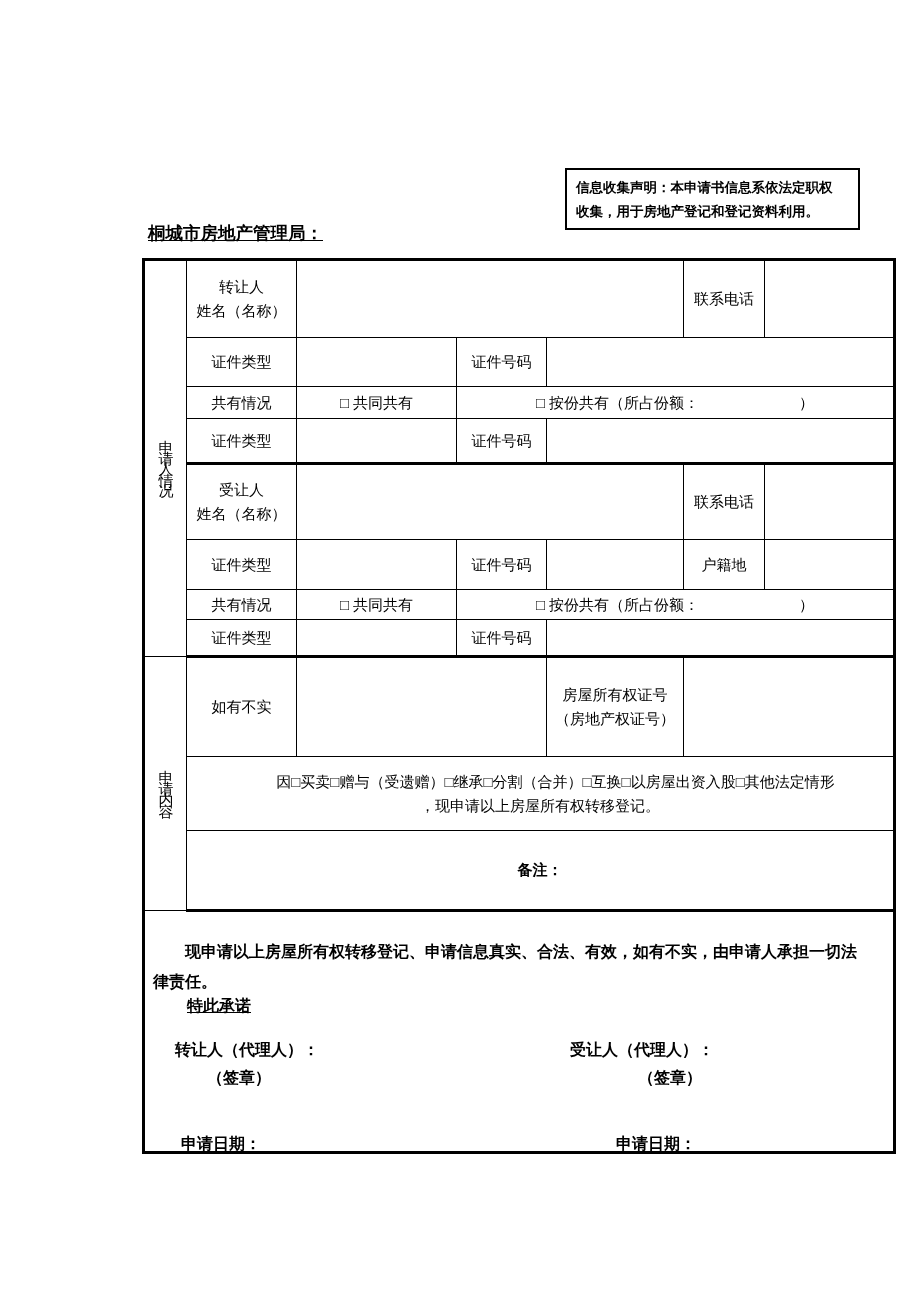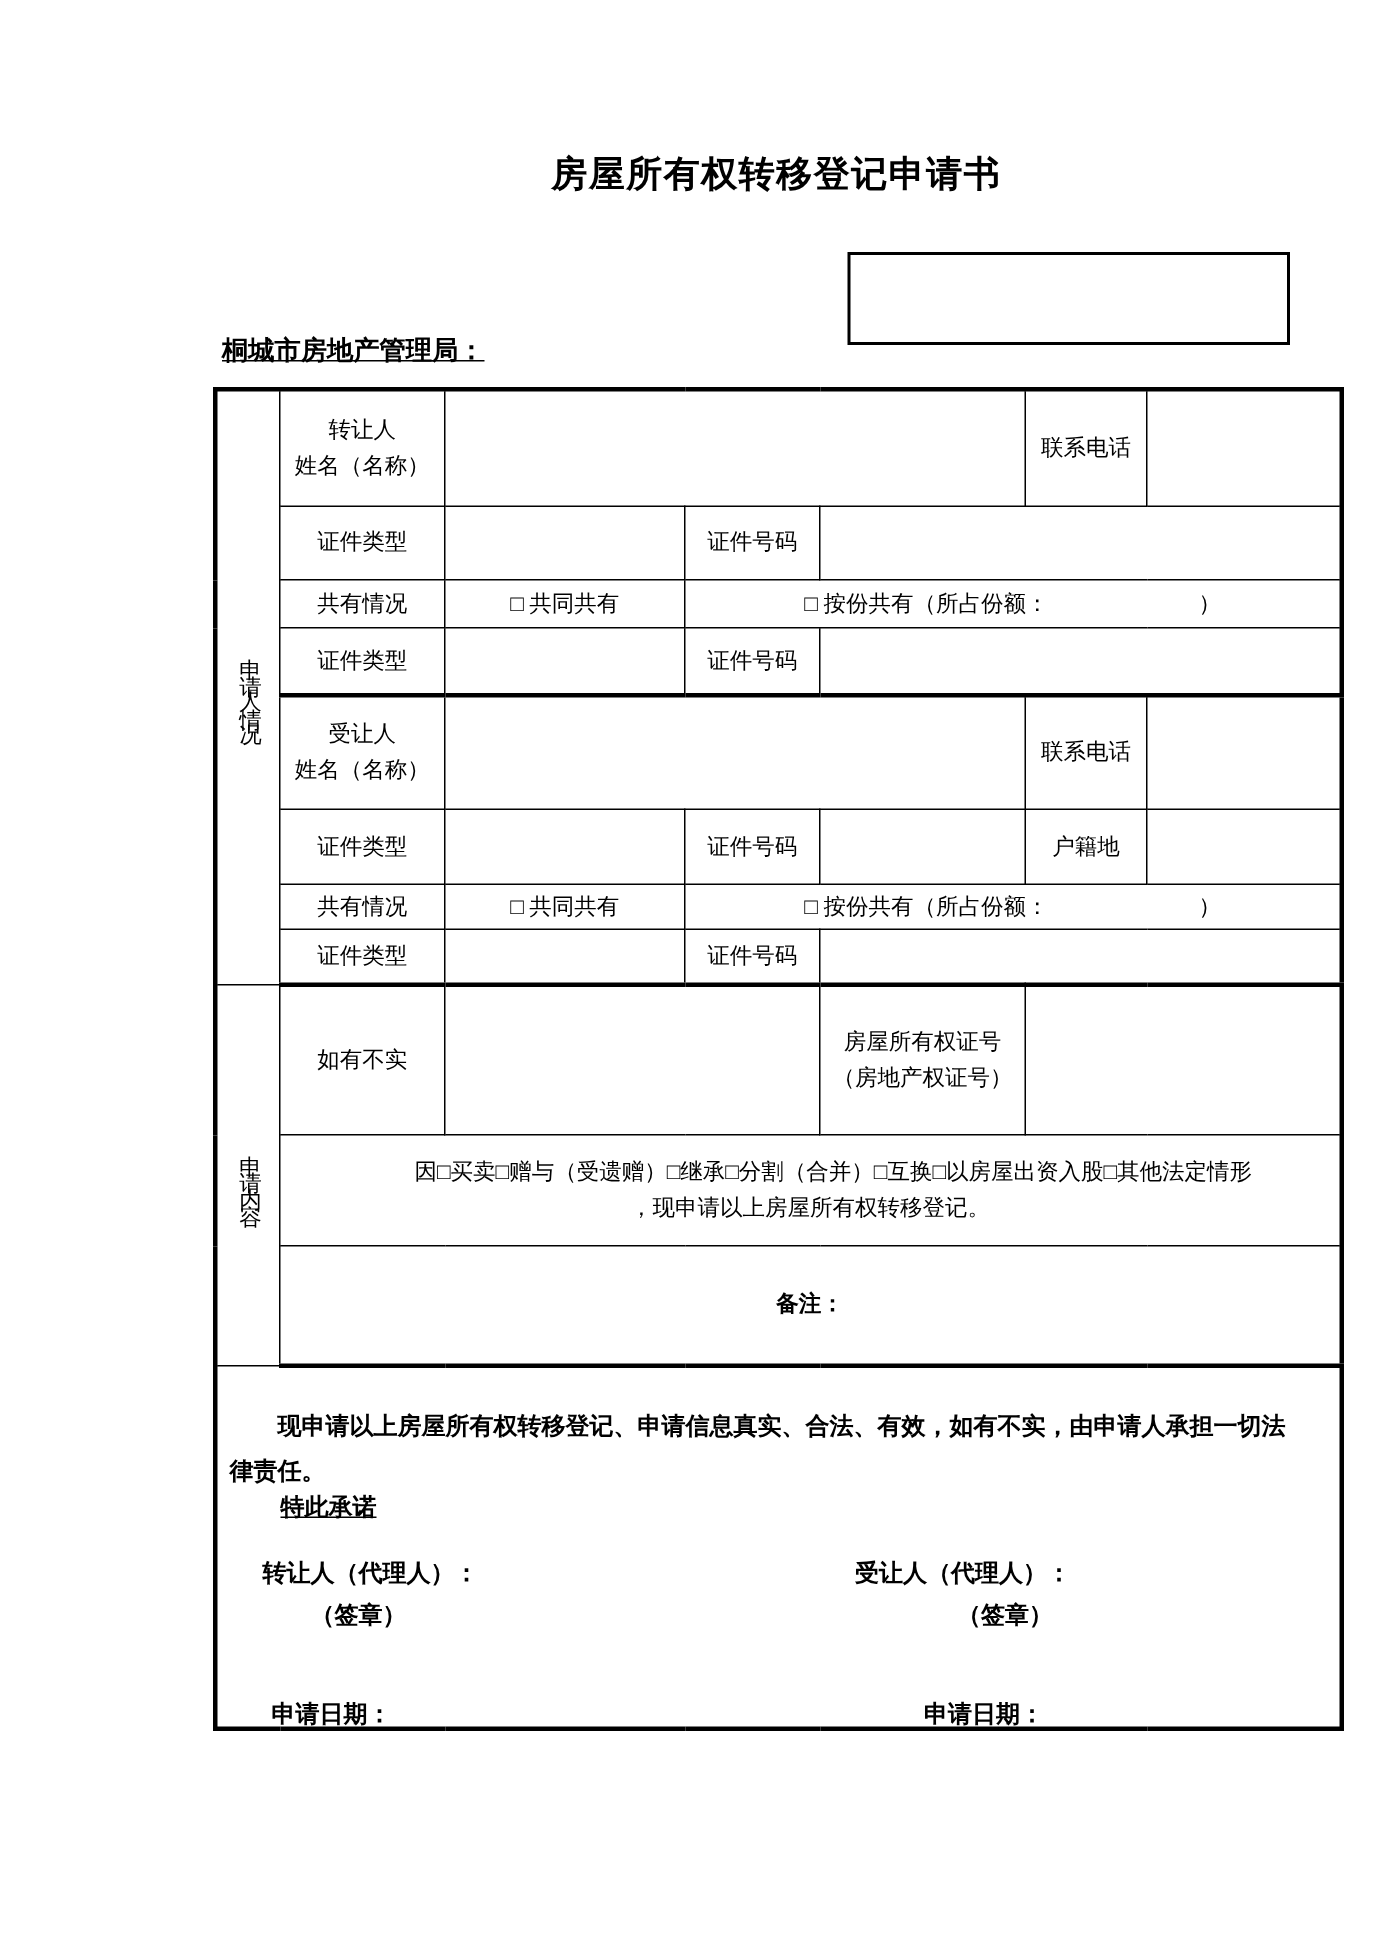--- a/index.html
+++ b/index.html
@@ -54,23 +54,24 @@
   .sig-r   { left:425px; top:126px; }
   .seal-r  { left:493px; top:154px; }
   .date-l  { left:36px;  top:220px; }
   .date-r  { left:471px; top:220px; }
 </style>
 </head>
 <body>
 
 <div class="page">
 
-  <div class="doc-title">房屋所有权转移登记申请书</div>
 
   <div class="notice-box">
+    <div>信息收集声明：本申请书信息系依法定职权</div>
+    <div>收集，用于房地产登记和登记资料利用。</div>
   </div>
 
   <div class="salutation">桐城市房地产管理局：</div>
 
   <table class="form">
     <colgroup>
       <col style="width:43px">
         <col style="width:110px">
         <col style="width:160px">
       <col style="width:90px">

